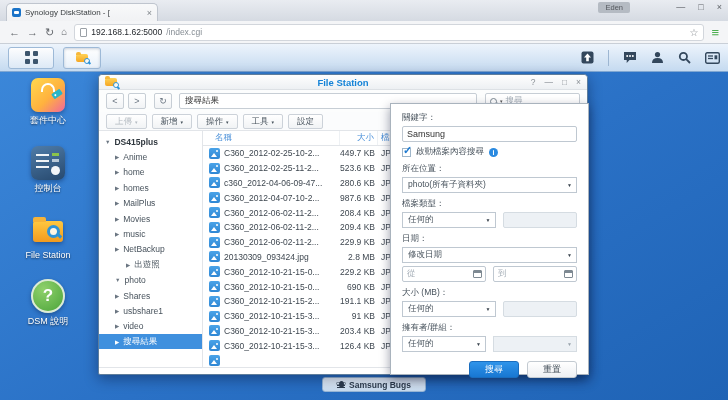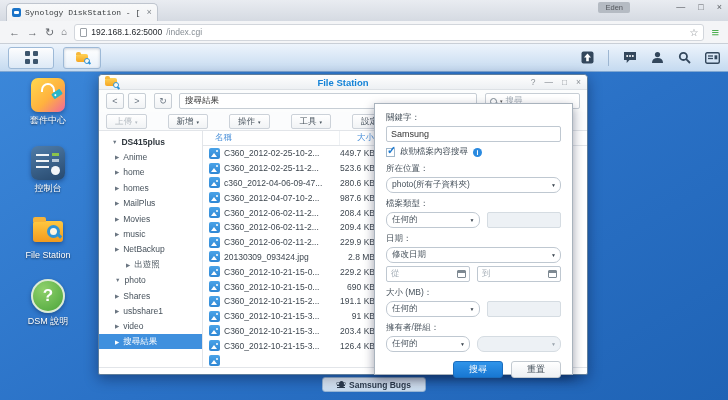--- a/index.html
+++ b/index.html
@@ -2,21 +2,21 @@
 <html><head>
 <meta charset="utf-8">
 <style>
   * { box-sizing: border-box; margin: 0; padding: 0; }
   html,body { width:728px; height:400px; overflow:hidden; font-family:"Liberation Sans",sans-serif; background:#fff; position:relative; }
 
   
   .tabstrip { position:absolute; top:0; left:0; right:0; height:21px; background:linear-gradient(#e9ecf1,#d5dae2); }
   .tab { position:absolute; left:6px; top:3px; width:152px; height:18px; background:linear-gradient(#f8f9fa,#f1f2f4);
          border:1px solid #bfc5ce; border-bottom:none; border-radius:5px 5px 0 0; display:flex; align-items:center;
-         gap:4px; padding:0 5px; font-size:8px; color:#3c4043;font-family:Liberation Mono, monospace; }
+         gap:4px; padding:0 5px; font-size:8px; color:#3c4043; }
   .tab .favicon { width:9px; height:9px; background:#1a73c8; border-radius:2px; flex:none; position:relative; }
   .tab .favicon::after { content:""; position:absolute; left:2px; top:3px; width:5px; height:3px; background:#fff; border-radius:1px; }
   .tab .tab-title { flex:1; white-space:nowrap; overflow:hidden; }
   .tab .tab-close { color:#80868b; font-size:9px; }
   .profile-badge { position:absolute; right:98px; top:2px; background:#b5bbc3; color:#54585e; font-size:7.5px;
                    padding:1px 7px; border-radius:2px; }
   .win-ctrls { position:absolute; right:6px; top:2px; display:flex; gap:13px; color:#5f6368; font-size:9px; }
   .urlrow { position:absolute; top:21px; left:0; right:0; height:23px; background:#f4f5f7; border-bottom:1px solid #c9cfd7;
             display:flex; align-items:center; gap:7px; padding:0 9px; }
   .navglyph { font-size:11px; color:#5f6368; line-height:1; }
@@ -86,29 +86,29 @@
   .fs-nav { height:22px; flex:none; display:flex; align-items:center; gap:4px; padding:0 7px; background:#fcfdfd; }
   .nav-btn { width:18px; height:16px; border:1px solid #c7ced5; border-radius:2px; background:linear-gradient(#fff,#f1f3f5);
              color:#6b7682; font-size:9px; display:flex; align-items:center; justify-content:center; }
   .fs-path { flex:1; height:16px; border:1px solid #c7ced5; border-radius:2px; font-size:8.5px; color:#333;
              display:flex; align-items:center; padding:0 5px; margin-left:3px; background:#fff; }
   .fs-search { width:95px; height:16px; border:1px solid #c7ced5; border-radius:2px; background:#fff; color:#a0aab3;
                font-size:8.5px; display:flex; align-items:center; gap:3px; padding:0 4px; margin-left:4px; }
   .mini-mag { width:7px; height:7px; border:1.5px solid #7b8791; border-radius:50%; position:relative; flex:none; }
   .mini-mag::after { content:""; position:absolute; width:3px; height:1.5px; background:#7b8791; transform:rotate(45deg); right:-2.5px; bottom:-1px; }
   .tiny-caret { font-size:5px; color:#555; }
-  .fs-toolbar { height:19px; flex:none; display:flex; gap:21px; padding:2px 7px 0; border-bottom:1px solid #e2e5e9; background:#fbfcfd; }
+  .fs-toolbar { height:19px; flex:none; display:flex; gap:5px; padding:2px 7px 0; border-bottom:1px solid #e2e5e9; background:#fbfcfd; }
   .tool-btn { height:15px; padding:0 8px; border:1px solid #ccd2d9; border-radius:2px; background:linear-gradient(#fff,#f1f3f5);
               font-size:8.5px; color:#47525c; display:flex; align-items:center; gap:3px; }
   .tool-btn.disabled { color:#b4bbc2; }
   .tool-btn .caret { font-size:5px; color:inherit; }
   .fs-body { flex:1; display:flex; overflow:hidden; }
   .fs-tree { width:104px; flex:none; border-right:1px solid #e2e5e9; padding-top:3px; overflow:hidden; }
   .tree-item { height:15.4px; display:flex; align-items:center; gap:4px; font-size:8.5px; color:#47525c; padding-left:6px; white-space:nowrap; }
-  .tree-item.lvl0 { font-weight:bold; color:#30383f;margin-left:7px; }
+  .tree-item.lvl0 { font-weight:bold; color:#30383f; }
   .tree-item.lvl1 { padding-left:16px; }
   .tree-item.lvl2 { padding-left:27px; }
   .tree-item .arrow { font-size:5.5px; color:#6b7682; flex:none; }
   .tree-item.selected { background:#3f90de; color:#fff; }
   .tree-item.selected .arrow { color:#fff; }
   .fs-list { flex:1; display:flex; flex-direction:column; overflow:hidden; }
   .list-header { height:15px; flex:none; display:flex; align-items:center; border-bottom:1px solid #e2e5e9; font-size:8.5px; color:#4a90d9; }
   .hcol-name { width:137px; padding-left:12px; border-right:1px solid #eef1f4; height:100%; display:flex; align-items:center; }
   .hcol-size { width:38px; justify-content:flex-end; padding-right:3px; border-right:1px solid #eef1f4; height:100%; display:flex; align-items:center; }
   .hcol-type { flex:1; padding-left:3px; white-space:nowrap; overflow:hidden; }
@@ -117,34 +117,34 @@
   .fcol-name { width:137px; padding-left:6px; display:flex; align-items:center; gap:4px; white-space:nowrap; overflow:hidden; }
   .fcol-size { width:38px; text-align:right; padding-right:3px; flex:none; }
   .fcol-type { flex:1; padding-left:3px; white-space:nowrap; overflow:hidden; }
   .file-icon { width:11px; height:11px; border-radius:2px; background:linear-gradient(#4aa3e8,#2f87d4); position:relative; flex:none; }
   .file-icon::before { content:""; position:absolute; right:2px; top:2.5px; width:2px; height:2px; border-radius:50%; background:#fff; }
   .file-icon::after { content:""; position:absolute; left:1.5px; bottom:2px; width:0; height:0;
                       border-left:3px solid transparent; border-right:3px solid transparent; border-bottom:4px solid #fff; }
   .fs-status { height:7px; flex:none; border-top:1px solid #e2e5e9; }
 
   
-  .search-panel { position:absolute; left:374px; top:59px; width:199px; height:272px; background:#fff;
+  .search-panel { position:absolute; left:390px; top:59px; width:199px; height:272px; background:#fff;
                   border:1px solid #a9b3bd; box-shadow:0 4px 10px rgba(0,10,40,.4); z-index:30;
                   padding:7px 11px; font-size:8.5px; color:#47525c; }
   .sp-label { margin:5px 0 2px; }
   .sp-label.first { margin-top:1px; }
   .sp-input { width:100%; height:16px; border:1px solid #bfc8d1; border-radius:2px; font-size:9px; padding:0 4px; color:#333;
               font-family:"Liberation Sans",sans-serif; outline:none; }
   .chk-row { display:flex; align-items:center; gap:5px; margin:4px 0 1px; }
   .chk { width:9px; height:9px; border:1px solid #9fb6ca; background:#fff; position:relative; flex:none; }
   .chk .mark { position:absolute; left:0; top:-5px; color:#1e7ad0; font-weight:bold; font-size:11px; }
   .info-i { width:9px; height:9px; border-radius:50%; background:#2a8ae0; color:#fff; font-size:7px; font-weight:bold;
             display:inline-flex; align-items:center; justify-content:center; font-style:normal; }
   .sp-row { display:flex; gap:7px; }
-  .sp-select { position:relative; height:16px; border:1px solid #bfc8d1; border-radius:7px; background:#fff;
+  .sp-select { position:relative; height:16px; border:1px solid #bfc8d1; border-radius:0; background:#fff;
                display:flex; align-items:center; padding:0 14px 0 5px; white-space:nowrap; overflow:hidden; }
   .sp-select.full { width:100%; }
   .sp-select.half { flex:1; }
   .sp-select .car { position:absolute; right:4px; font-size:5px; color:#3a444e; }
   .sp-select.disabled { background:#edf1f5; border-color:#d5dce2; }
   .sp-select.disabled .car { color:#9aa4ad; }
   .disabled-box { flex:1; height:16px; background:#edf1f5; border:1px solid #d5dce2; border-radius:2px; }
   .date-box { flex:1; height:16px; border:1px solid #bfc8d1; border-radius:2px; display:flex; align-items:center;
               padding:0 3px 0 4px; color:#a6afb8; background:#fff; }
   .cal { margin-left:auto; width:9px; height:8px; border:1px solid #7e8992; border-radius:1px; position:relative; flex:none; }

